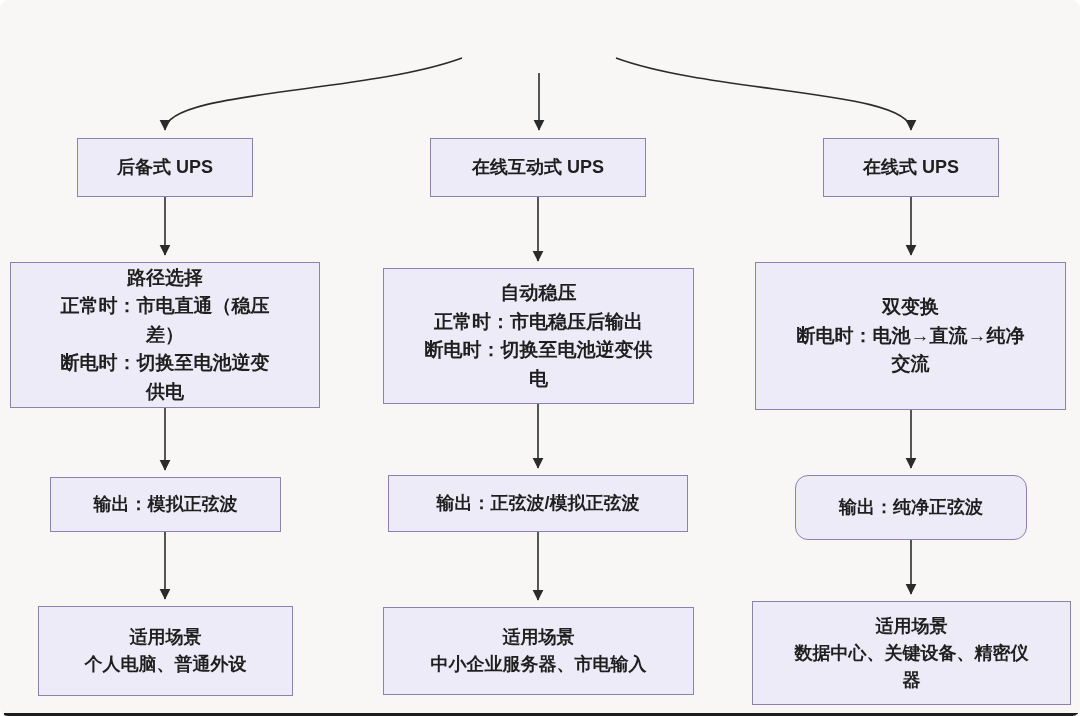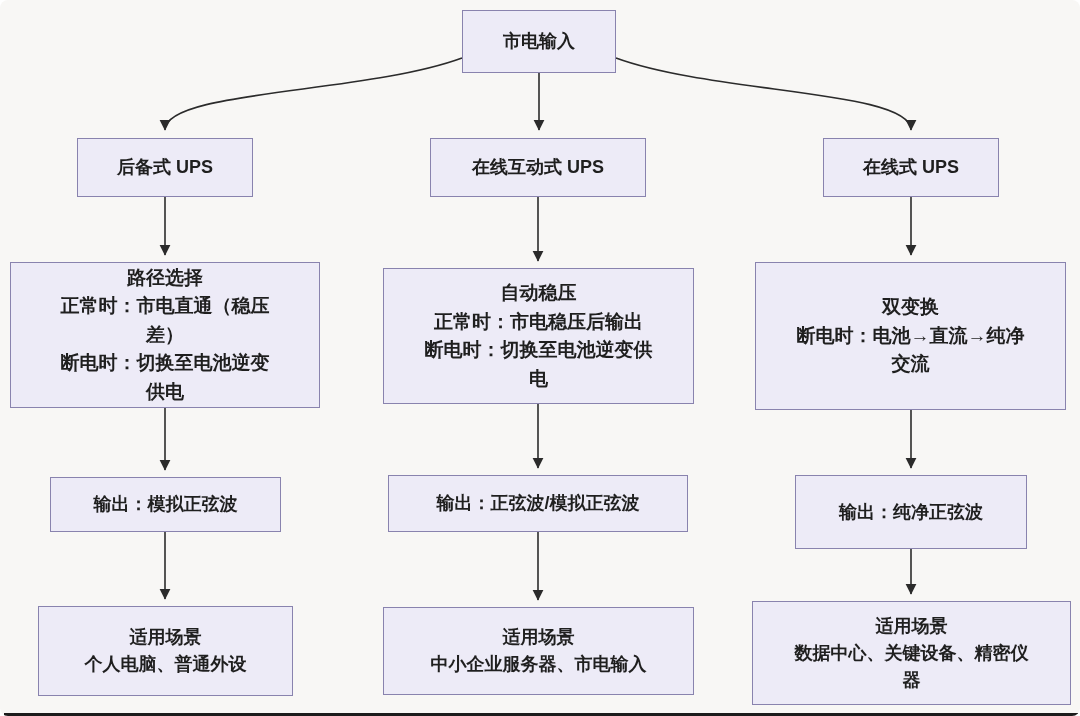--- a/index.html
+++ b/index.html
@@ -46,21 +46,21 @@
   #box-type-1   { left: 430px; top: 138px; width: 216px; height: 59px; text-align: center; }
   #box-type-2   { left: 823px; top: 138px; width: 176px; height: 59px; }
 
   .detail { font-size: 19px; }
   #box-detail-0 { left: 10px;  top: 262px; width: 310px; height: 146px; padding: 2px 44px; }
   #box-detail-1 { left: 383px; top: 268px; width: 311px; height: 136px; padding: 8px 35px; }
   #box-detail-2 { left: 755px; top: 262px; width: 311px; height: 148px; padding: 2px 36px; }
 
   #box-output-0 { left: 50px;  top: 477px; width: 231px; height: 55px; }
   #box-output-1 { left: 388px; top: 475px; width: 300px; height: 57px; }
-  #box-output-2 { left: 795px; top: 475px; width: 232px; height: 74px; }
+  #box-output-2 { left: 795px; top: 475px; width: 232px; height: 65px; border-radius: 13px; }
 
   #box-scen-0   { left: 38px;  top: 606px; width: 255px; height: 90px;  padding: 2px 40px; }
   #box-scen-1   { left: 383px; top: 607px; width: 311px; height: 88px;  padding: 2px 40px; }
   #box-scen-2   { left: 752px; top: 601px; width: 319px; height: 104px; padding: 2px 40px; }
 
   #bottom-edge-line {
     position: absolute;
     left: 4px; right: 0; bottom: 0;
     height: 3px;
     background: #1c1c1c;
@@ -89,21 +89,20 @@
       <path d="M165,408 L165,470" marker-end="url(#ah)"></path>
       <path d="M538,404 L538,468" marker-end="url(#ah)"></path>
       <path d="M911,410 L911,468" marker-end="url(#ah)"></path>
 
       <path d="M165,532 L165,599" marker-end="url(#ah)"></path>
       <path d="M538,532 L538,600" marker-end="url(#ah)"></path>
       <path d="M911,533 L911,594" marker-end="url(#ah)"></path>
     </g>
   </svg>
 
-  <div class="box" id="box-root">市电输入</div>
 
   <div class="box" id="box-type-0">后备式 UPS</div>
   <div class="box" id="box-type-1">在线互动式 UPS</div>
   <div class="box" id="box-type-2">在线式 UPS</div>
 
   <div class="box detail" id="box-detail-0">
     <div class="line">路径选择</div>
     <div class="line">正常时：市电直通（稳压差）</div>
     <div class="line">断电时：切换至电池逆变供电</div>
   </div>

